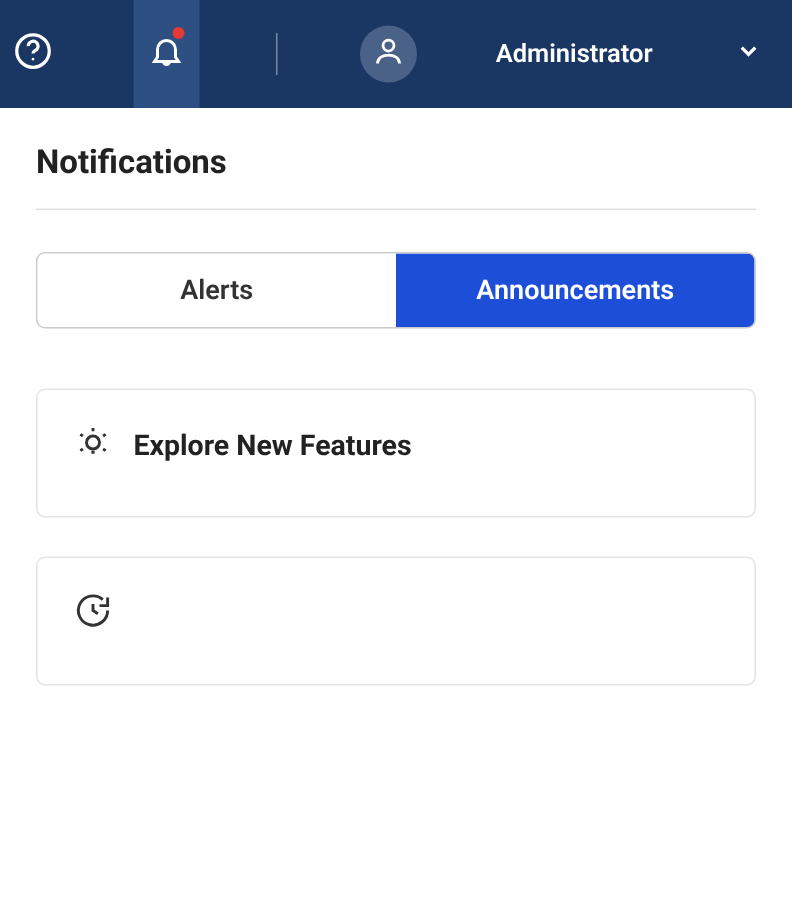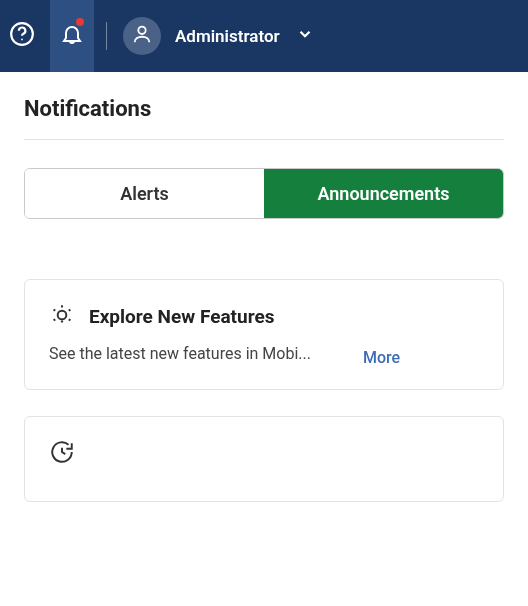--- a/index.html
+++ b/index.html
@@ -8,21 +8,21 @@
     background: #ffffff;
     width: 528px;
     height: 606px;
     overflow: hidden;
   }
   .topbar {
     background: #1a3763;
     height: 72px;
     display: flex;
     align-items: center;
-    justify-content: flex-start;
+    justify-content: space-between;
     padding: 0 20px 0 0;
     gap: 6px;
   }
   .topbar .icon-btn {
     width: 44px;
     height: 72px;
     display: flex;
     align-items: center;
     justify-content: center;
     color: #fff;
@@ -81,36 +81,36 @@
   .hr {
     border: none;
     border-top: 1px solid #e2e2e2;
     margin-bottom: 28px;
   }
   .tabs {
     display: flex;
     border: 1px solid #c9c9c9;
     border-radius: 6px;
     overflow: hidden;
-    margin-bottom: 60px;
+    margin-bottom: 40px;
   }
   .tab {
     flex: 1;
     text-align: center;
     padding: 14px 0;
     font-size: 18px;
     font-weight: 600;
     cursor: pointer;
   }
   .tab.inactive {
     background: #fff;
     color: #333;
   }
   .tab.active {
-    background: #15803d;
+    background: #1d4ed8;
     color: #fff;
   }
   .card {
     border: 1px solid #e3e3e3;
     border-radius: 6px;
     padding: 22px 24px 22px 24px;
     margin-bottom: 26px;
     background: #fff;
   }
   .card-header {
@@ -215,24 +215,20 @@
           <line x1="12" y1="3" x2="12" y2="5"></line>
           <line x1="4.2" y1="7" x2="5.8" y2="8"></line>
           <line x1="4.2" y1="17" x2="5.8" y2="16"></line>
           <line x1="18.2" y1="8" x2="19.8" y2="7"></line>
           <line x1="18.2" y1="16" x2="19.8" y2="17"></line>
           <line x1="11" y1="18" x2="13" y2="18"></line>
         </svg>
       </span>
       <span class="card-title">Explore New Features</span>
     </div>
-    <div class="card-body-row">
-      <div class="card-body truncate">See the latest new features in Mobi...</div>
-      <span class="card-link">More</span>
-    </div>
   </div>
 
   <div class="card">
     <div class="card-header">
       <span class="card-icon">
         <svg width="26" height="26" viewBox="0 0 24 24" fill="none" stroke="currentColor" stroke-width="1.8">
           <path d="M21 12a9 9 0 11-3-6.7"></path>
           <polyline points="21 4 21 9 16 9"></polyline>
           <polyline points="12 8 12 12 15 14"></polyline>
         </svg>

